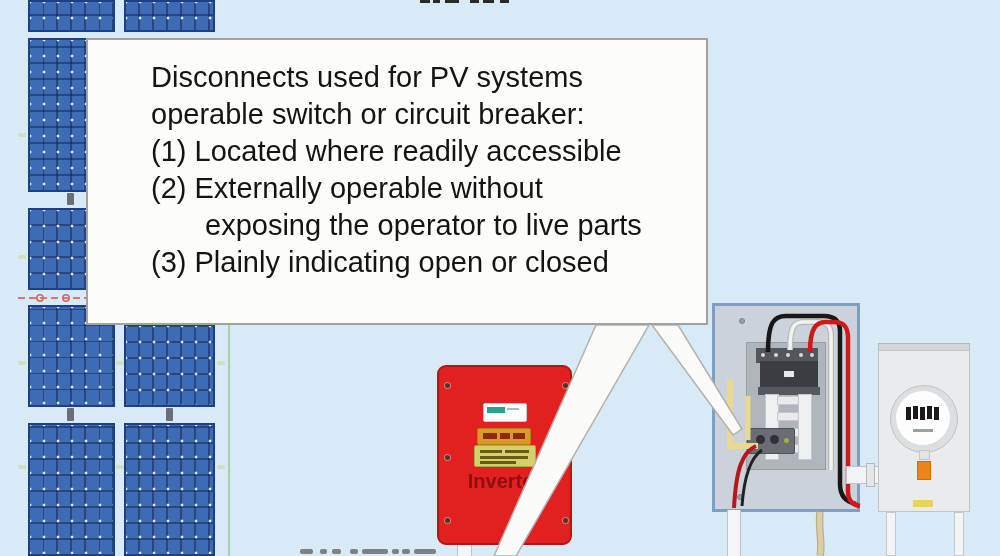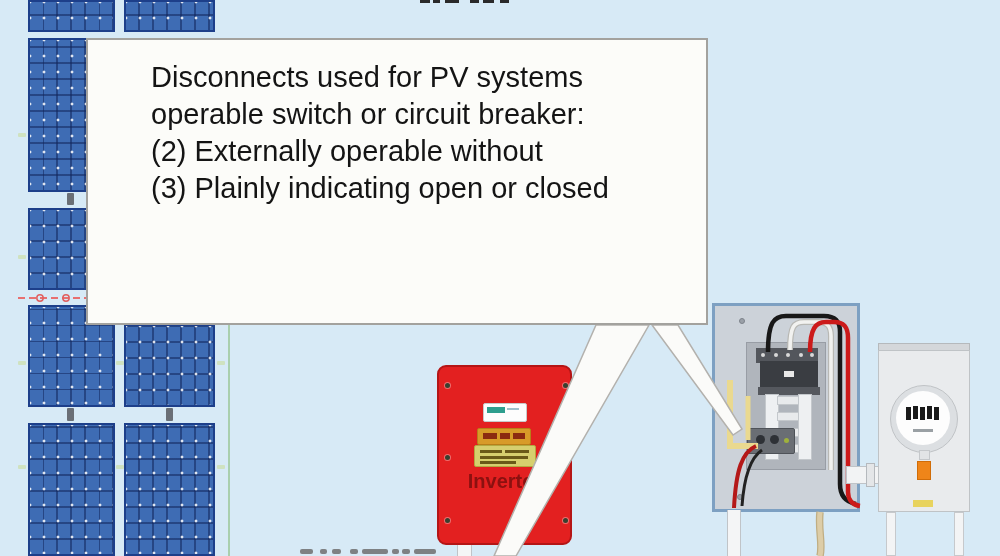--- a/index.html
+++ b/index.html
@@ -230,21 +230,23 @@
   </div>
 
   <svg width="1000" height="556" viewBox="0 0 1000 556">
     <polygon id="leader-a" fill="#fbfbf9" stroke="#b3b1ad" stroke-width="1.5" points="596,325 649,325 516,556 494,556"></polygon>
     <polygon id="leader-b" fill="#fbfbf9" stroke="#b3b1ad" stroke-width="1.5" points="652,325 678,325 742,429 733,435"></polygon>
   </svg>
 
   <div id="callout" class="abs">
     <div class="callout-line">Disconnects used for PV systems</div>
     <div class="callout-line">operable switch or circuit breaker:</div>
+    <div class="callout-line">(1) Located where readily accessible</div>
     <div class="callout-line">(2) Externally operable without</div>
+    <div class="callout-line indent">exposing the operator to live parts</div>
     <div class="callout-line">(3) Plainly indicating open or closed</div>
   </div>
 
   <div id="frag-top-wrap">
       <div class="frag-top" style="left: 420px; width: 10px;"></div>
       <div class="frag-top" style="left: 433px; width: 7px;"></div>
       <div class="frag-top" style="left: 445px; width: 14px;"></div>
       <div class="frag-top" style="left: 470px; width: 9px;"></div>
       <div class="frag-top" style="left: 483px; width: 11px;"></div>
       <div class="frag-top" style="left: 500px; width: 9px;"></div>

